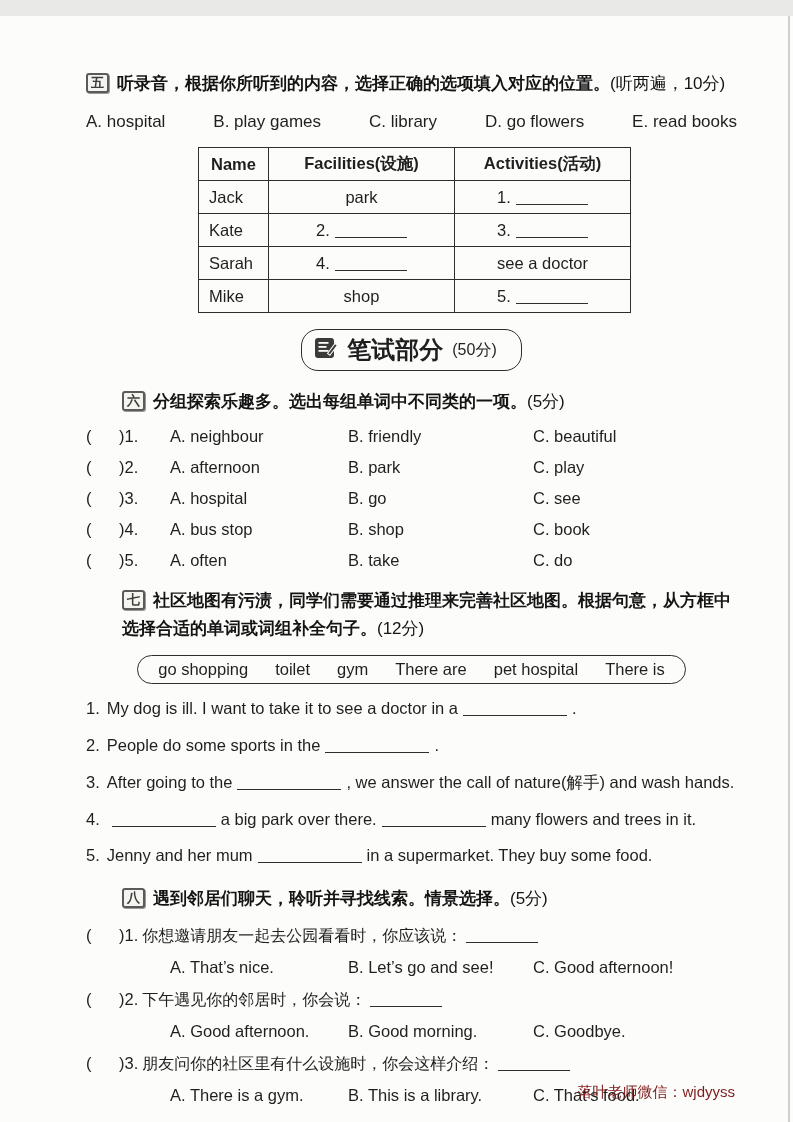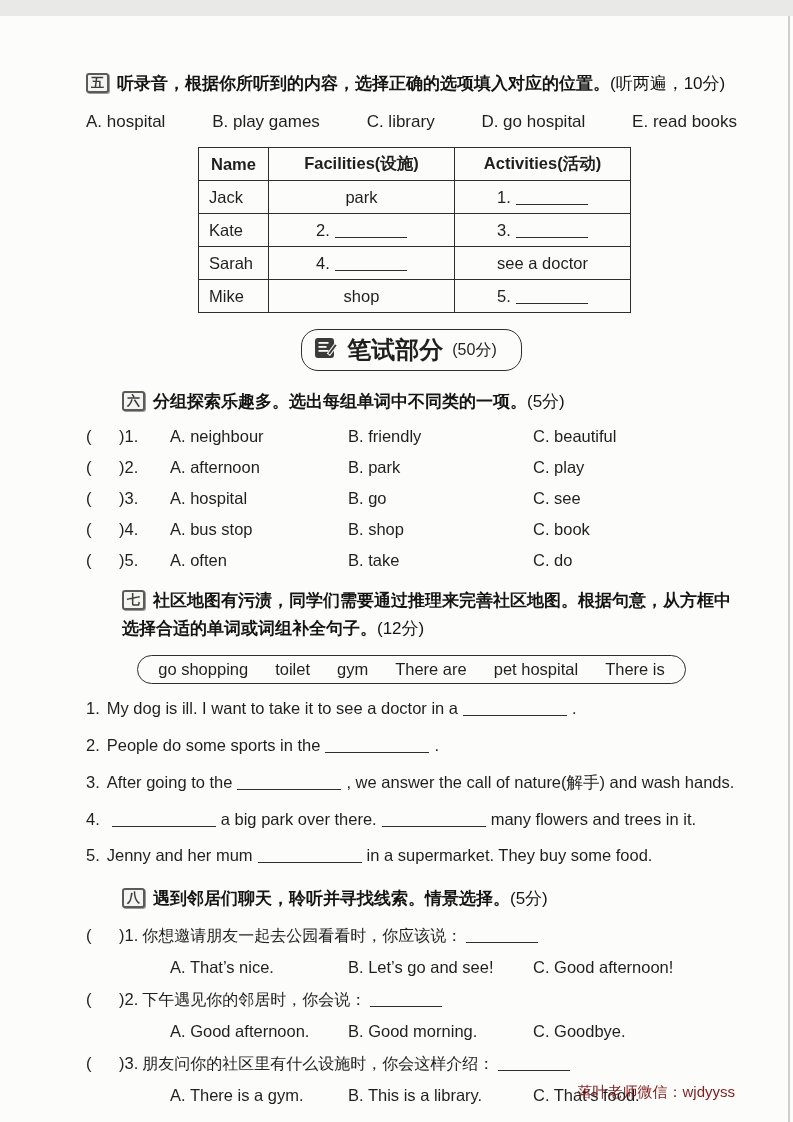--- a/index.html
+++ b/index.html
@@ -126,21 +126,21 @@
 <div class="page">
 
   <div class="sec-header">
     <span class="badge">五</span><span>听录音，根据你所听到的内容，选择正确的选项填入对应的位置。</span><span class="note">(听两遍，10分)</span>
   </div>
 
   <div class="options-row en">
     <span>A. hospital</span>
     <span>B. play games</span>
     <span>C. library</span>
-    <span>D. go hospital</span>
+    <span>D. go flowers</span>
     <span>E. read books</span>
   </div>
 
   <table class="listening en">
     <tbody>
         <tr>
       <th>Name</th>
       <th class="col-fac">Facilities(设施)</th>
       <th class="col-act">Activities(活动)</th>
     </tr>

